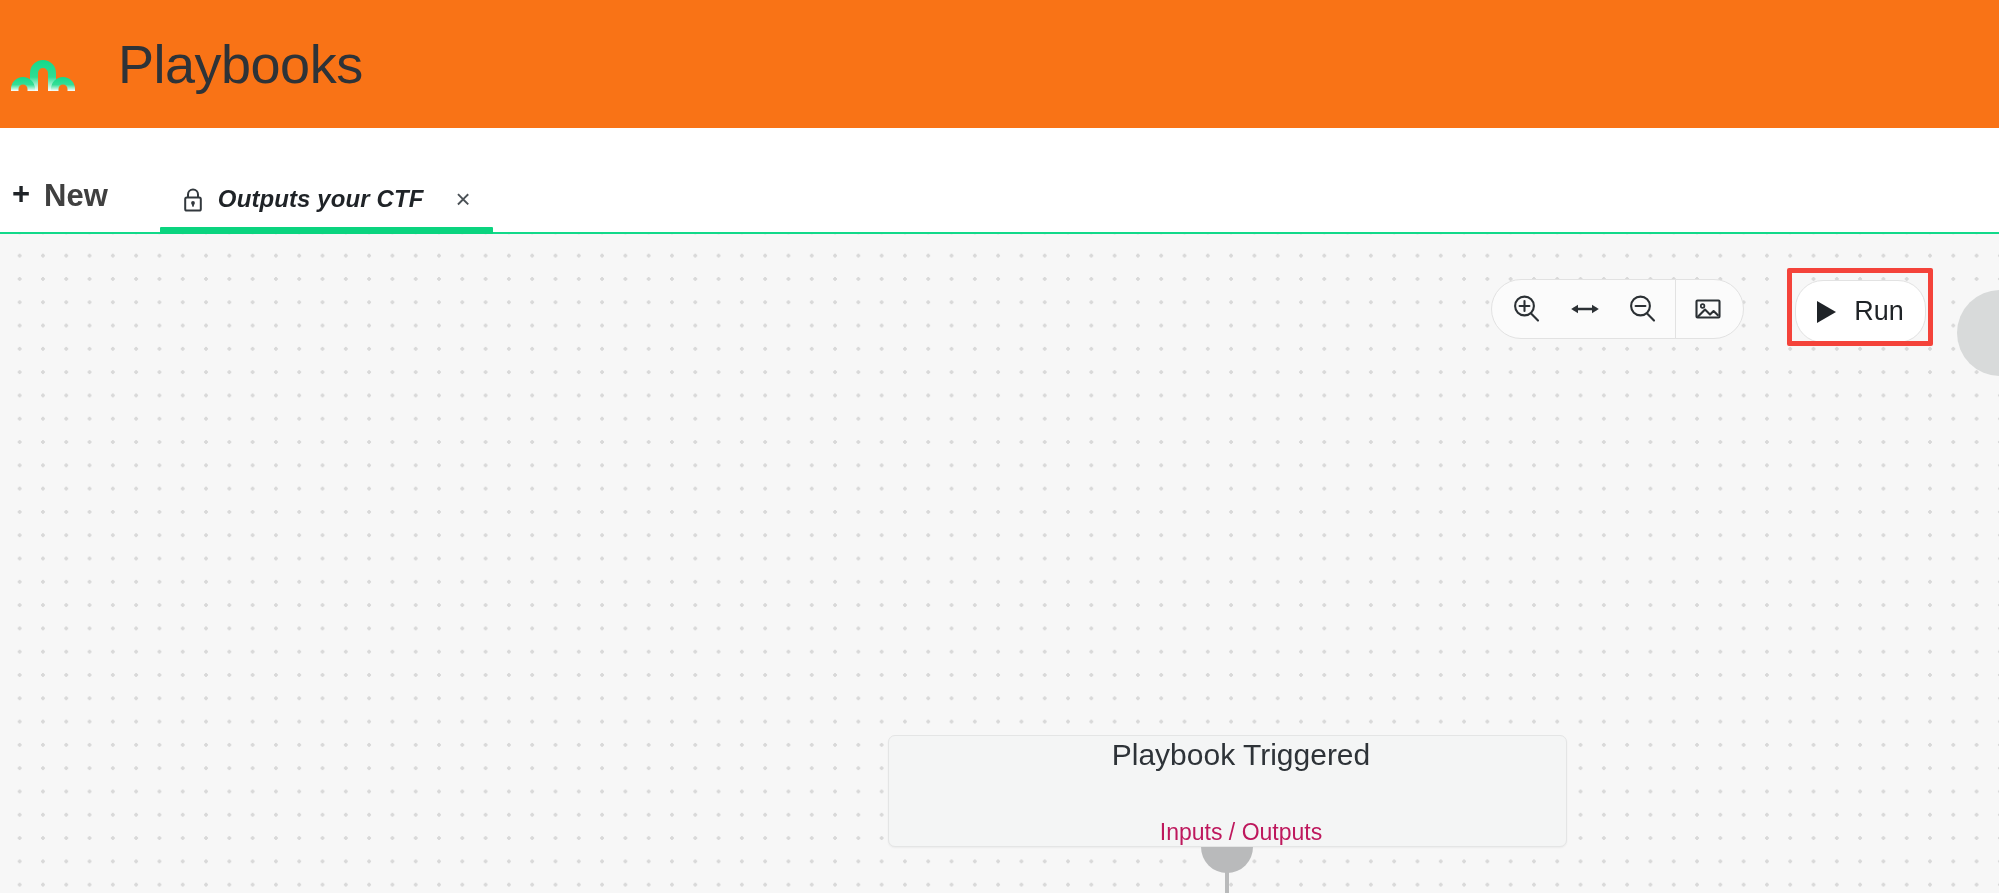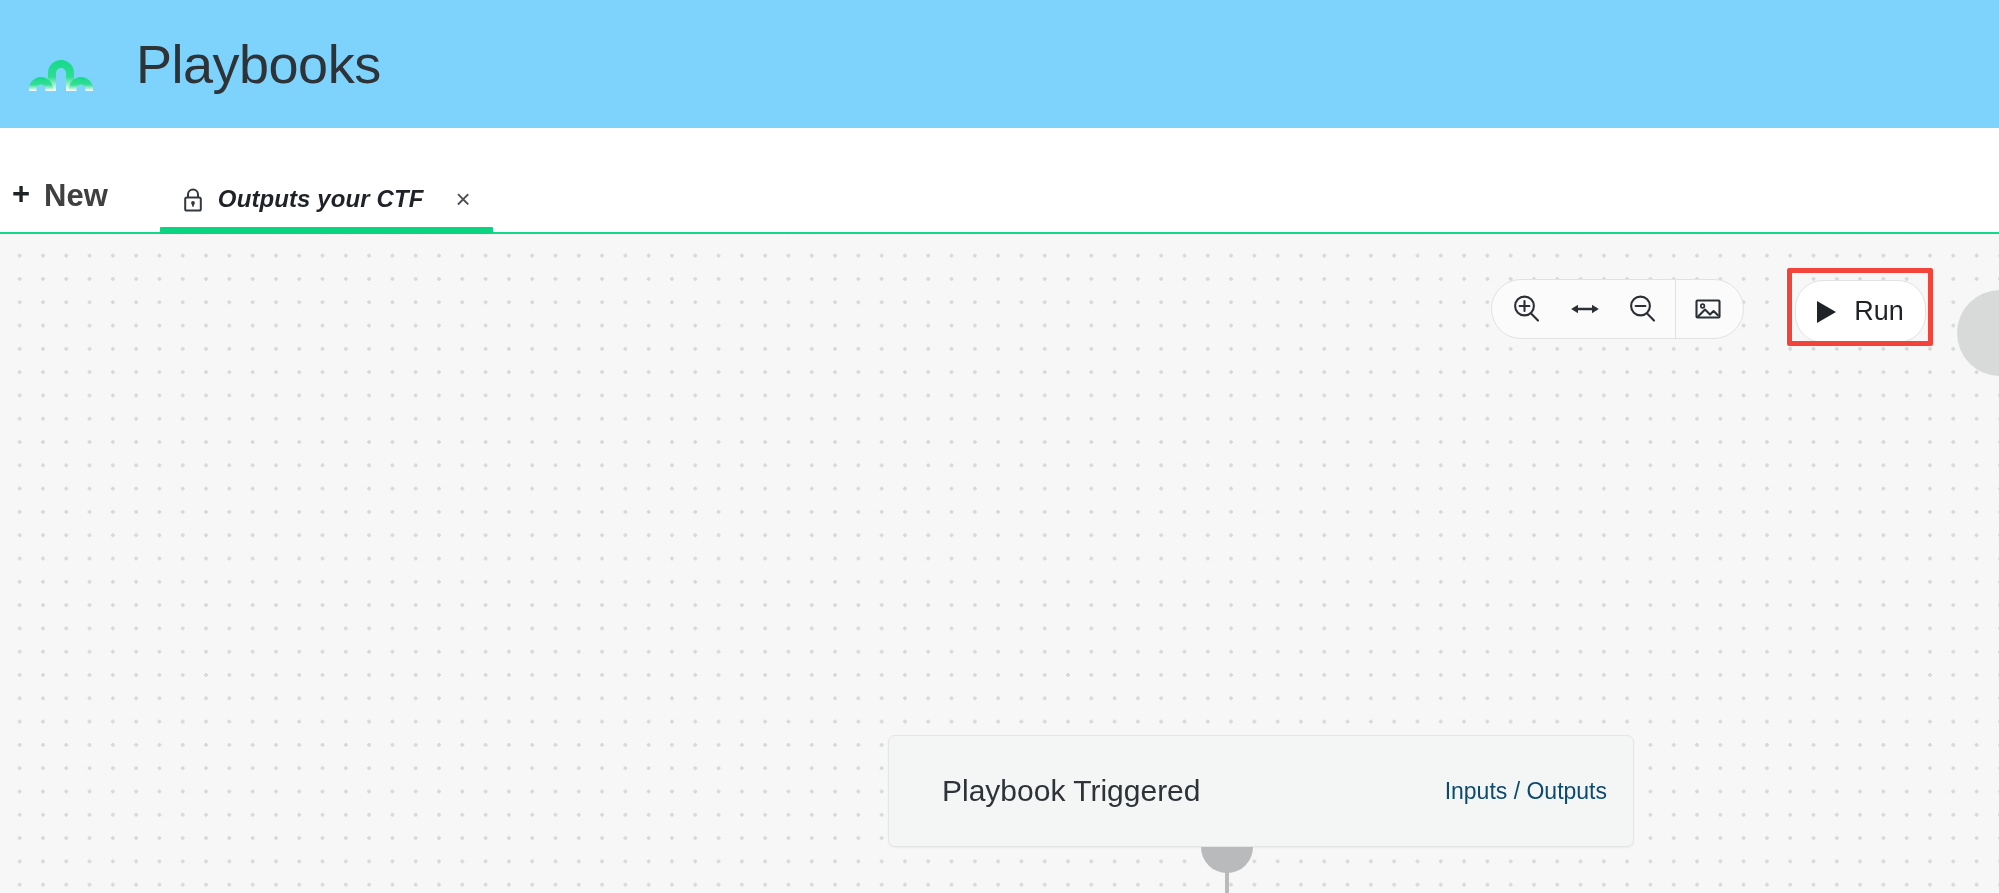--- a/index.html
+++ b/index.html
@@ -11,22 +11,22 @@
     background: #ffffff;
     font-family: "Liberation Sans", sans-serif;
     -webkit-font-smoothing: antialiased;
   }
 
   
   .app-header {
     height: 128px;
     display: flex;
     align-items: center;
-    padding-left: 28px;
-    background: #7dd3fc;
+    padding-left: 10px;
+    background: #f97316;
   }
 
   .brand-logo {
     width: 66px;
     height: 48px;
     flex: 0 0 auto;
     margin-top: 6px;
   }
 
   .app-title {
@@ -230,37 +230,38 @@
     position: absolute;
     background: #f4f5f5;
     border: 1px solid #e4e5e5;
     border-radius: 7px;
     box-shadow: 0 1px 2px rgba(0,0,0,0.05);
   }
 
   .node-trigger {
     left: 888px;
     top: 501px;
-    width: 746px;
+    width: 679px;
     height: 112px;
     display: flex;
     align-items: center;
     justify-content: space-between;
     padding: 0 26px 0 53px;
+    flex-direction: column;
   }
 
   .node-title {
     font-size: 30px;
     color: #2e3338;
     line-height: 1.25;
   }
 
   .node-io {
     font-size: 23px;
-    color: #0c4a6e;
+    color: #be185d;
     white-space: nowrap;
   }
 
   
   .port {
     position: absolute;
     width: 52px;
     height: 26px;
     background: #b9babb;
     left: 1201px;

